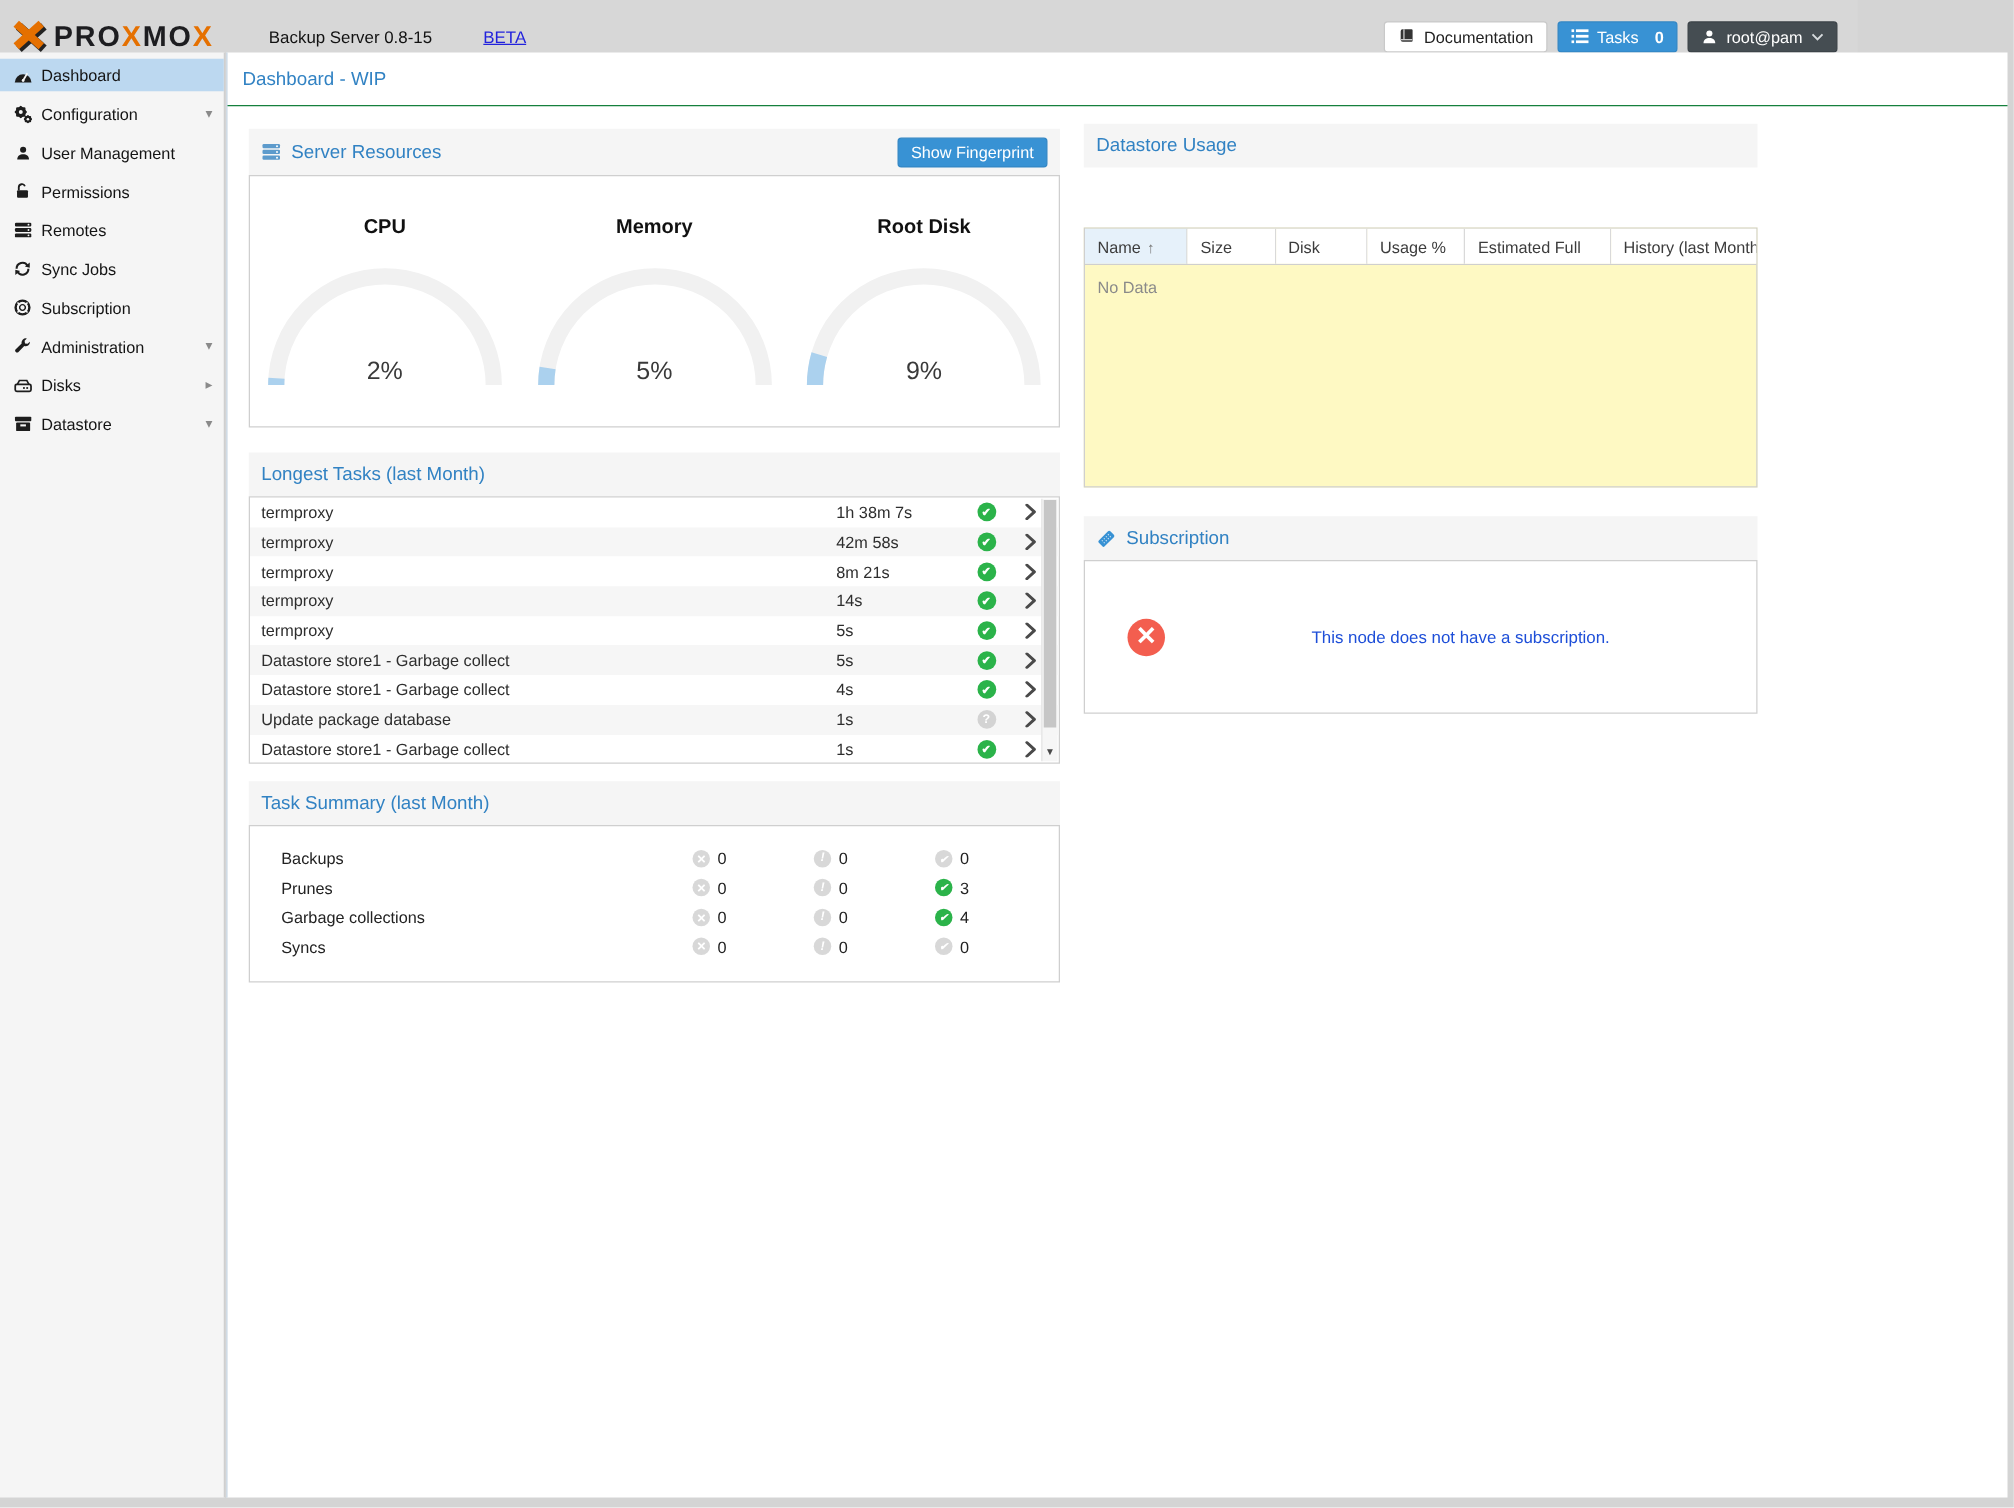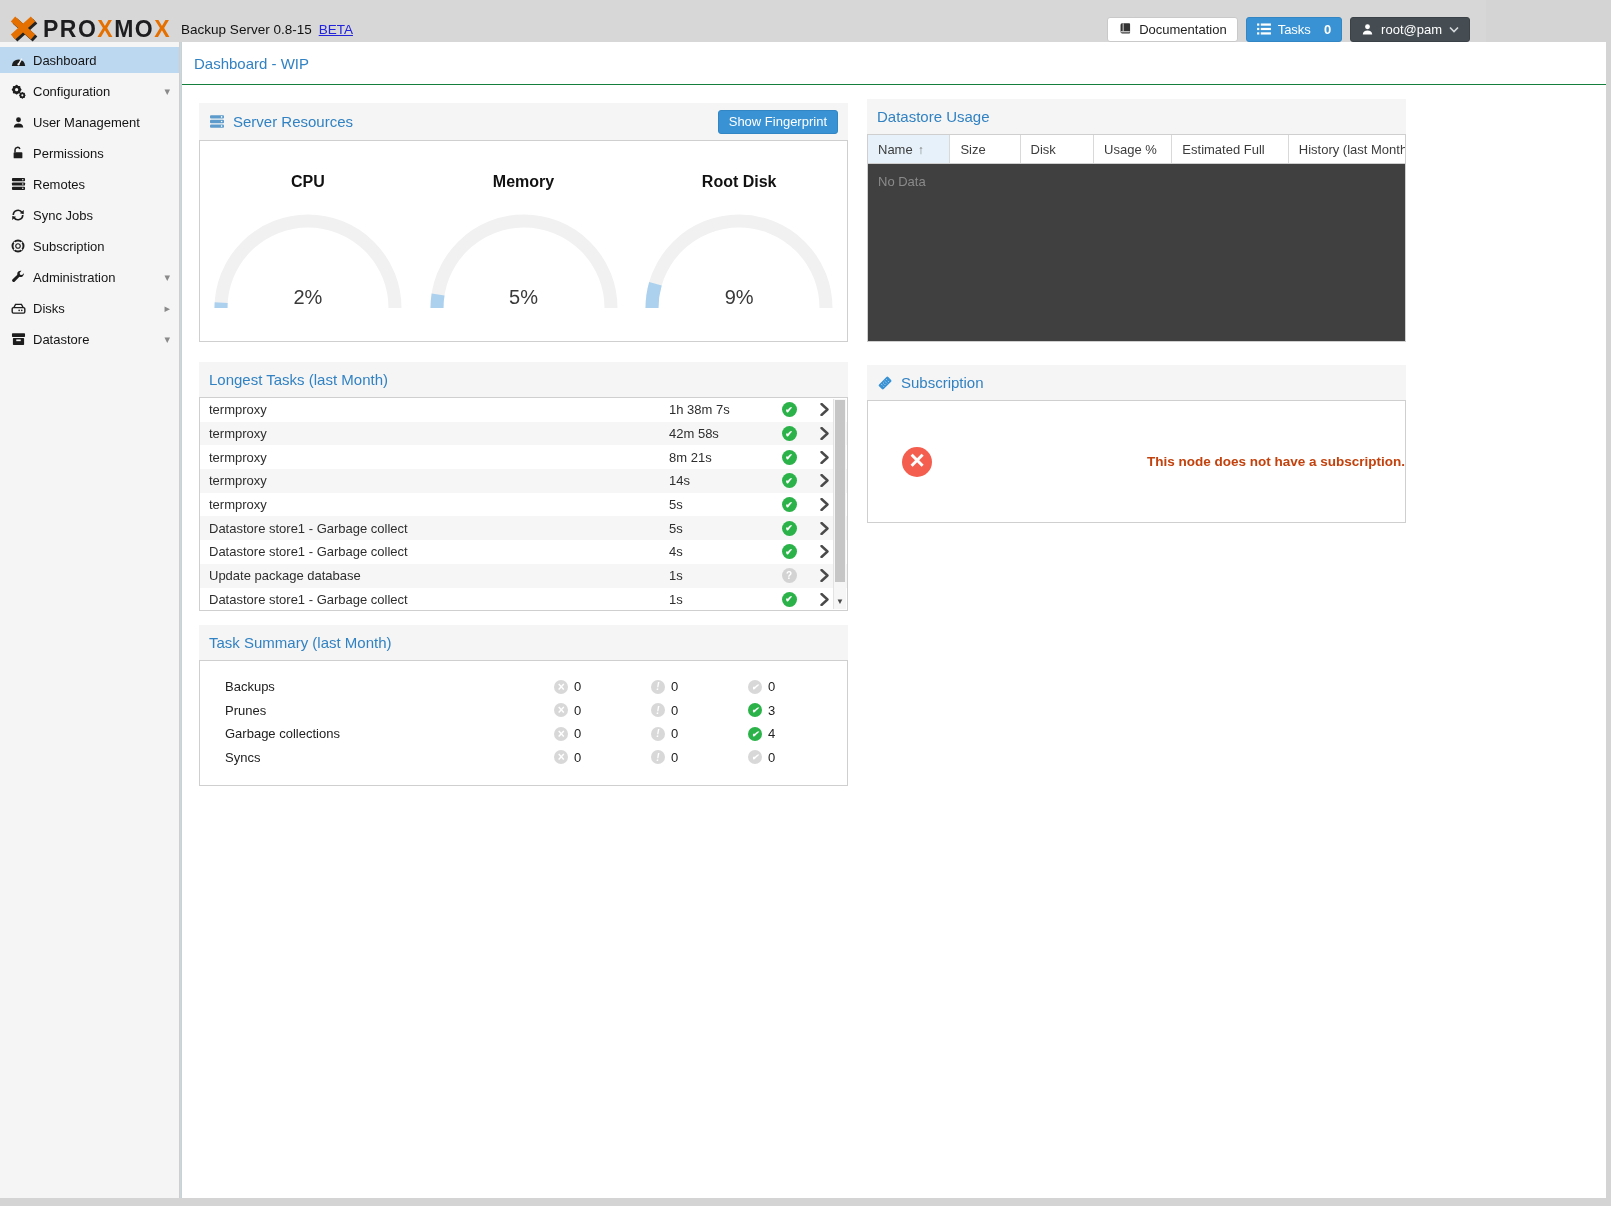--- a/index.html
+++ b/index.html
@@ -1,20 +1,20 @@
 <!DOCTYPE html>
 <html><head>
 <meta charset="utf-8">
 <style>
   * { margin:0; padding:0; box-sizing:border-box; }
   html,body { width:1611px; height:1206px; overflow:hidden; }
   body { background:#d4d4d4; font-family:"Liberation Sans", sans-serif; font-size:13px; color:#1a1a1a; position:relative; }
 
   
-  .topbar { position:absolute; left:0; top:0; width:1486px; height:42px; background:#d7d7d7; display:flex; align-items:center; padding:16px 16px 0 8px; }
+  .topbar { position:absolute; left:0; top:0; width:1486px; height:42px; background:#d7d7d7; display:flex; align-items:center; padding:16px 16px 0 8px;gap:34px; }
   .logo { display:flex; align-items:center; }
   .logo-word { font-weight:bold; font-size:23px; letter-spacing:1.5px; color:#1d1d20; margin-left:3px; }
   .lw-orange { color:#e57000; }
   .subtitle { margin-left:10px; font-size:13.5px; color:#111; }
   .beta { margin-left:7px; font-size:13.5px; color:#2222dd; text-decoration:underline; cursor:pointer; }
   .tb-right { margin-left:auto; display:flex; gap:8px; align-items:center; }
   .btn { display:inline-flex; align-items:center; gap:7px; height:25px; padding:0 10px; border-radius:3px; border:1px solid transparent; font-size:13px; cursor:pointer; font-family:"Liberation Sans",sans-serif; }
   .btn-light { background:#fff; border-color:#c9c9c9; color:#222; }
   .btn-blue { background:#3892d4; border-color:#3286c4; color:#fff; }
   .btn-dark { background:#454d52; border-color:#3b4247; color:#fff; }
@@ -50,21 +50,21 @@
   
   .sr-panel { margin-top:4px; }
   .gauges { height:202px; display:flex; }
   .gauge { flex:1; text-align:center; position:relative; }
   .gauge-title { margin-top:32px; font-size:16px; font-weight:bold; color:#111; }
   .gauge-wrap { position:relative; width:200px; height:104px; margin:20px auto 0; }
   .gauge-wrap svg { display:block; }
   .gauge-value { position:absolute; left:0; right:0; bottom:6px; font-size:20px; color:#3a3a3a; }
 
   
-  .dtable { background:#404040; border:1px solid #cfcfcf; height:208px; }
+  .dtable { background:#fef9c3; border:1px solid #cfcfcf; height:208px;margin-top:48px; }
   .dth { display:flex; height:29px; border-bottom:1px solid #cfcfcf; }
   .dthc { border-right:1px solid #d9d9d9; padding:0 0 0 10px; display:flex; align-items:center; gap:5px; font-size:13px; color:#3c3c3c; cursor:pointer; background:#fff; white-space:nowrap; overflow:hidden; }
   .dthc.sorted { background:#e6f1fa; }
   .sort-ic::before { content:"↑"; color:#7a7a7a; font-size:12px; }
   .c1{width:99px;} .c2{width:84px;} .c3{width:88px;} .c4{width:94px;} .c5{width:141px;} .c6{width:141px; border-right:none;}
   .nodata { display:block; padding:10px 0 0 10px; color:#8a8a8a; }
 
   
   .tasklist { height:214px; overflow:hidden; }
   .trow { height:23.7px; display:flex; align-items:center; padding-left:9px; cursor:pointer; }
@@ -97,21 +97,21 @@
   .ts-ic { width:14px; height:14px; border-radius:50%; background:#d8d8d8; color:#fff; display:inline-flex; align-items:center; justify-content:center; font-weight:bold; flex:none; }
   .ts-err::before { content:"×"; font-size:12px; }
   .ts-warn::before { content:"!"; font-size:10px; }
   .ts-ok::before { content:"✔"; font-size:8.5px; }
   .ts-ok[data-status="ok"] { background:#2bb34a; }
 
   
   .sub-body { height:123px; display:flex; align-items:center; }
   .sub-x { width:30px; height:30px; border-radius:50%; background:#f35e4f; margin-left:34px; display:flex; align-items:center; justify-content:center; flex:none; }
   .sub-x::before { content:"×"; color:#fff; font-size:26px; font-weight:bold; line-height:1; margin-top:-3px; }
-  .sub-msg { flex:1; text-align:right; color:#c2410c; font-size:13.5px;font-weight:bold; }
+  .sub-msg { flex:1; text-align:center; color:#1d4ed8; font-size:13.5px; }
 
   svg { display:block; }
 </style>
 </head>
 <body>
 
 <div class="topbar">
   <div class="logo">
     <svg width="32" height="30" viewBox="0 0 32 30">
       <g stroke="#232323" stroke-width="7" stroke-linecap="butt">

